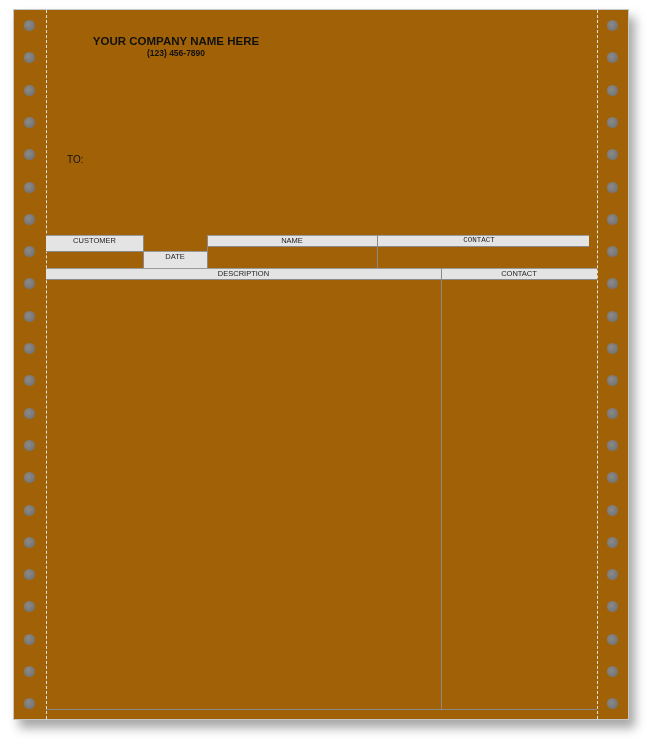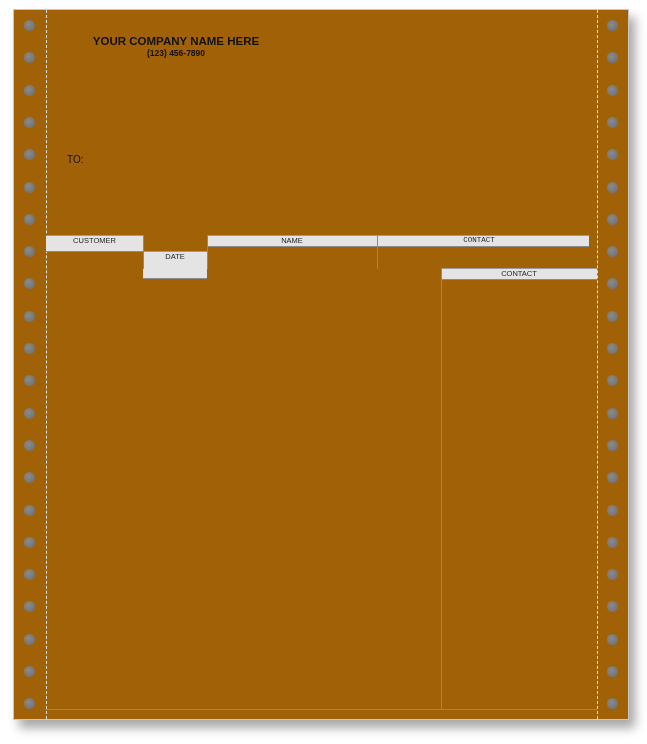--- a/index.html
+++ b/index.html
@@ -99,20 +99,21 @@
 
   <div class="vline" style="left:129px; top:225px; height:34px;"></div>
   <div class="vline" style="left:193px; top:225px; height:34px;"></div>
   <div class="vline" style="left:363px; top:225px; height:34px;"></div>
 
   <div style="position:absolute; left:32px; top:237px; width:97px; height:22px;"></div>
   <div style="position:absolute; left:130px; top:237px; width:63px; height:22px;"></div>
   <div style="position:absolute; left:194px; top:237px; width:169px; height:22px;"></div>
   <div style="position:absolute; left:364px; top:237px; width:219px; height:22px;"></div>
 
+  <div class="hdr" style="left:32px; top:258px; width:395px; height:12px;">DESCRIPTION</div>
   <div class="hdr" style="left:427px; top:258px; width:156px; height:12px;">CONTACT</div>
 
   <div class="vline" style="left:427px; top:258px; height:442px;"></div>
   <div class="hline" style="left:32px; top:699px; width:551px;"></div>
 
   <div style="position:absolute; left:32px; top:270px; width:395px; height:429px;"></div>
   <div style="position:absolute; left:428px; top:270px; width:155px; height:429px;"></div>
   <div style="position:absolute; left:32px; top:100px; width:400px; height:120px;"></div>
 </div>
 

